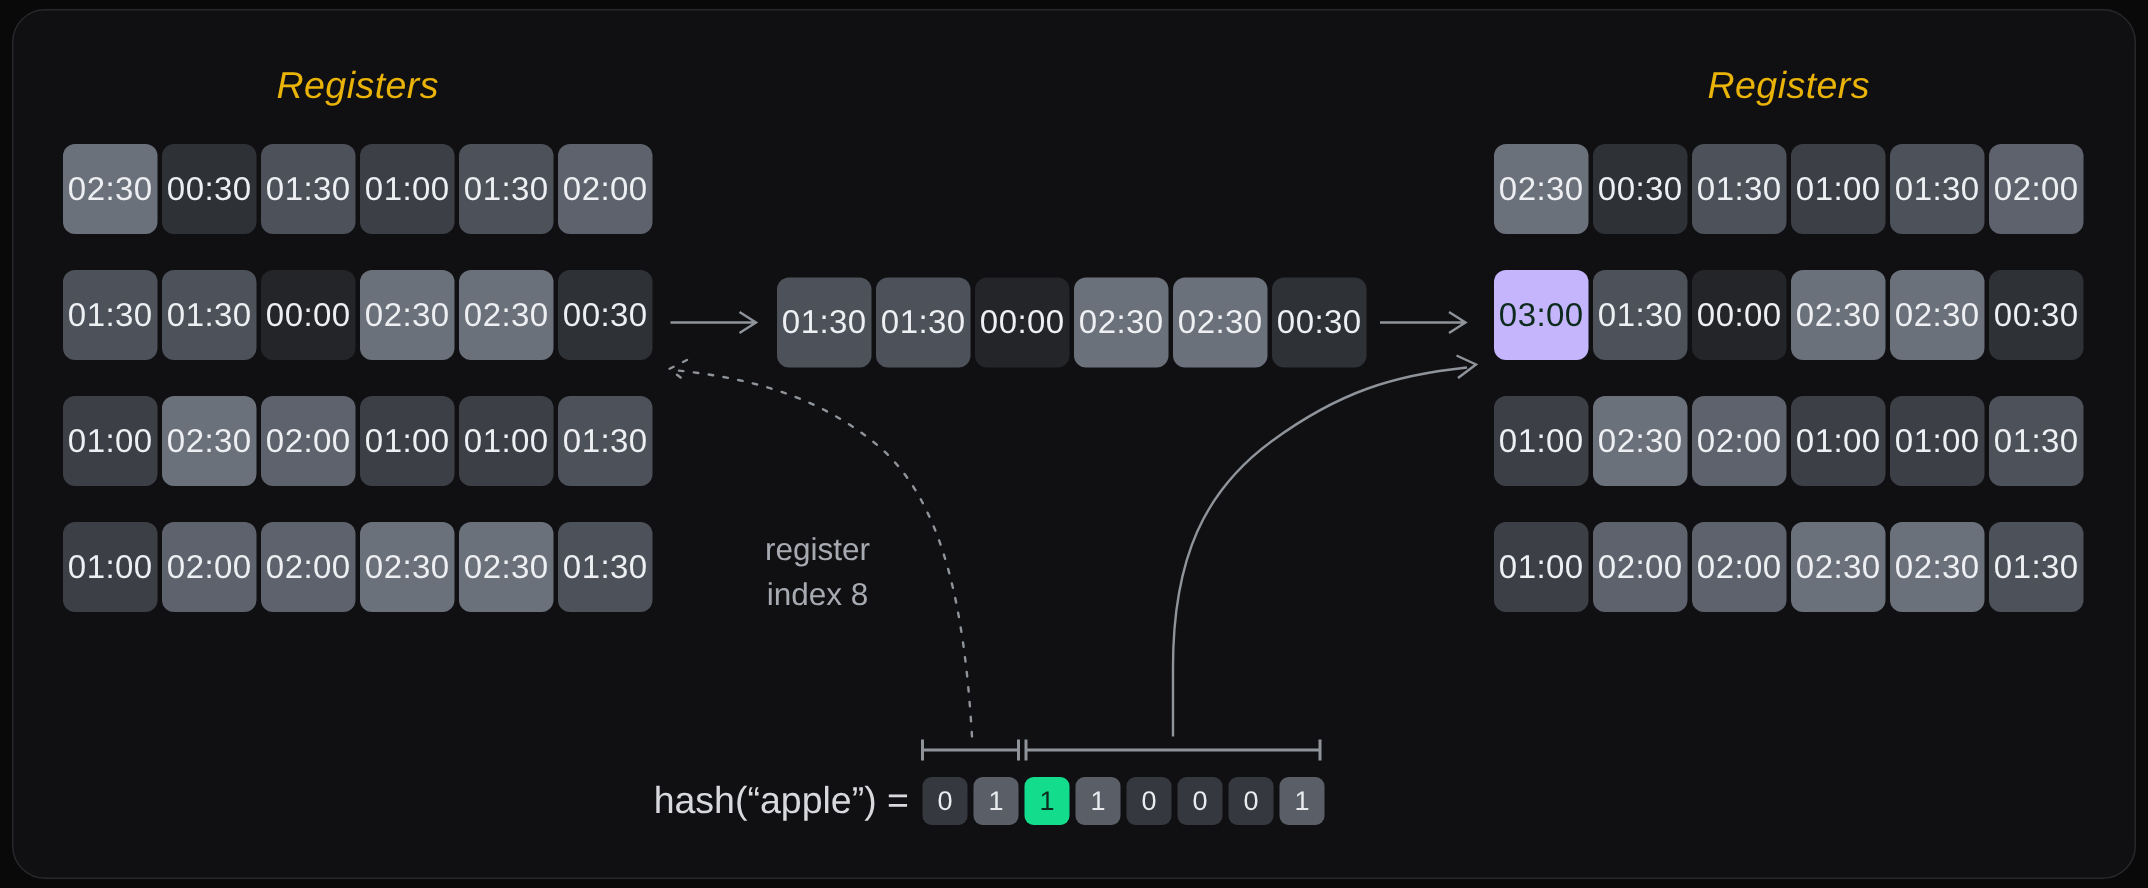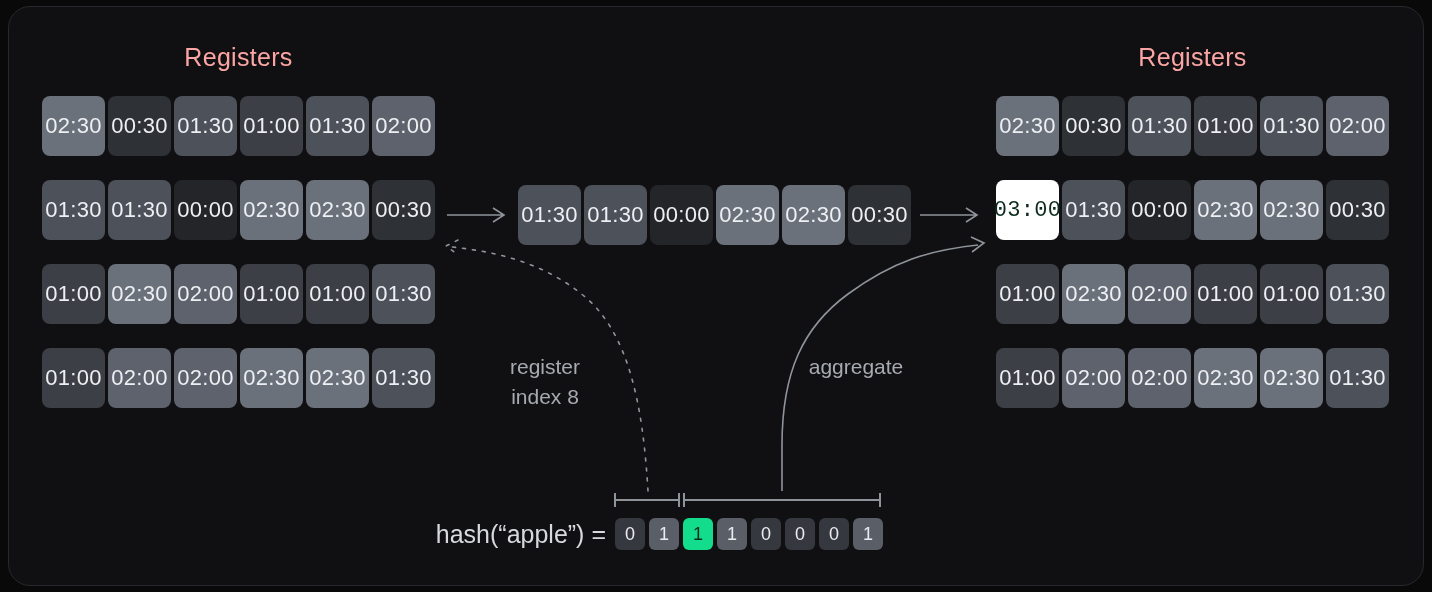--- a/index.html
+++ b/index.html
@@ -1,21 +1,21 @@
 <!DOCTYPE html>
 <html style="--accent: #13DD8D; --accent-text: #0C2B1D; --cell-text: #EDEFF2; --arrow: #8F949B;"><head>
 <meta charset="utf-8">
 <style>
   html,body{margin:0;padding:0;background:#09090A;}
   body{width:1432px;height:592px;position:relative;font-family:"Liberation Sans",sans-serif;
        -webkit-font-smoothing:antialiased;overflow:hidden;}
   .panel{position:absolute;left:8px;right:8px;top:6px;bottom:6px;background:#101013;
          border:1.5px solid #28282C;border-radius:22px;}
   .grid-title{position:absolute;top:42px;width:393px;text-align:center;font-size:25px;
-              line-height:30px;font-weight:500;color:#fca5a5;letter-spacing:.3px;}
+              line-height:30px;font-weight:500;color:#eab308;letter-spacing:.3px;font-style:italic;}
   .reg-grid{position:absolute;display:grid;grid-template-columns:repeat(6,63px);
             grid-auto-rows:60px;column-gap:3px;row-gap:24px;}
   .cell{border-radius:8px;display:flex;align-items:center;justify-content:center;
         font-size:22px;color:var(--cell-text,#EDEFF2);letter-spacing:.3px;}
   .cell.accent{color:var(--accent-text,#0C2B1D);}
   .curve-label{position:absolute;width:170px;text-align:center;font-size:21px;
                line-height:30px;color:#A7ABB1;}
   .hash-label{position:absolute;left:398px;top:517px;width:208px;text-align:right;
               font-size:25px;line-height:34px;color:#D7D9DC;}
   .bits{position:absolute;left:615px;top:518px;display:flex;gap:4px;}
@@ -71,21 +71,21 @@
     <div class="cell" style="background: rgb(46, 49, 54);">00:30</div>
   </div>
 
 <div class="reg-grid" style="left:996px;top:96px">
     <div class="cell" style="background: rgb(107, 113, 123);">02:30</div>
     <div class="cell" style="background: rgb(46, 49, 54);">00:30</div>
     <div class="cell" style="background: rgb(76, 81, 90);">01:30</div>
     <div class="cell" style="background: rgb(60, 64, 70);">01:00</div>
     <div class="cell" style="background: rgb(76, 81, 90);">01:30</div>
     <div class="cell" style="background: rgb(93, 98, 108);">02:00</div>
-    <div class="cell accent" style="background: #ffffff; font-family: Liberation Mono, monospace;">03:00</div>
+    <div class="cell accent" style="background: #c4b5fd;">03:00</div>
     <div class="cell" style="background: rgb(76, 81, 90);">01:30</div>
     <div class="cell" style="background: rgb(35, 37, 41);">00:00</div>
     <div class="cell" style="background: rgb(107, 113, 123);">02:30</div>
     <div class="cell" style="background: rgb(107, 113, 123);">02:30</div>
     <div class="cell" style="background: rgb(46, 49, 54);">00:30</div>
     <div class="cell" style="background: rgb(60, 64, 70);">01:00</div>
     <div class="cell" style="background: rgb(107, 113, 123);">02:30</div>
     <div class="cell" style="background: rgb(93, 98, 108);">02:00</div>
     <div class="cell" style="background: rgb(60, 64, 70);">01:00</div>
     <div class="cell" style="background: rgb(60, 64, 70);">01:00</div>
@@ -106,21 +106,20 @@
   <path class="bracket" d="M615,493 L615,507 M615,500 L679,500 M679,493 L679,507"></path>
   <path class="bracket" d="M684,493 L684,507 M684,500 L880,500 M880,493 L880,507"></path>
 </svg>
 
 <div class="curve-label" style="left:460px;top:352px">
   <div>register</div>
   <div>index 8</div>
 </div>
 
 <div class="curve-label" style="left:771px;top:352px">
-  <div>aggregate</div>
 </div>
 
 <div class="hash-label">hash(“apple”) =</div>
 
 <div class="bits">
     <div class="bit" style="background: rgb(53, 56, 62);">0</div>
     <div class="bit" style="background: rgb(90, 95, 103);">1</div>
     <div class="bit accent" style="background: rgb(19, 221, 141);">1</div>
     <div class="bit" style="background: rgb(90, 95, 103);">1</div>
     <div class="bit" style="background: rgb(53, 56, 62);">0</div>

